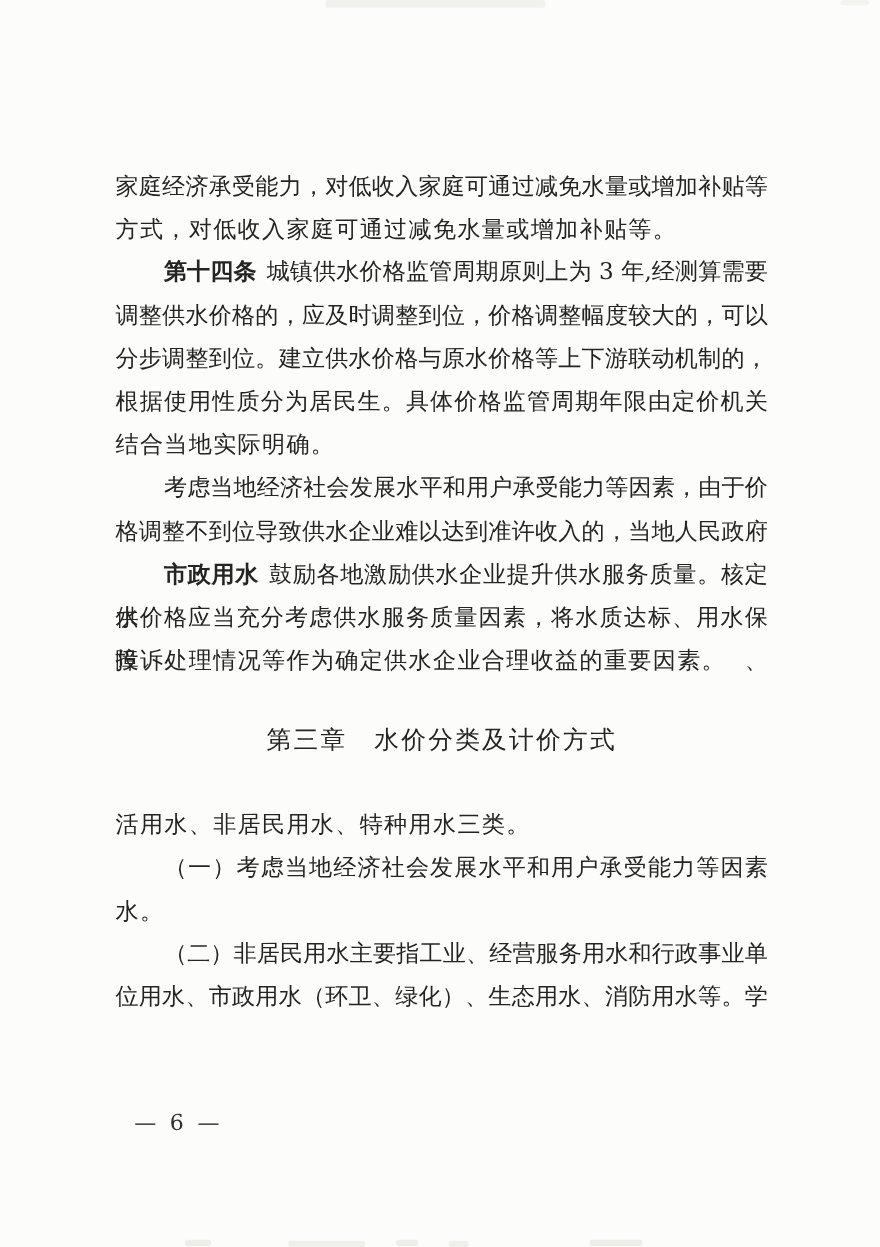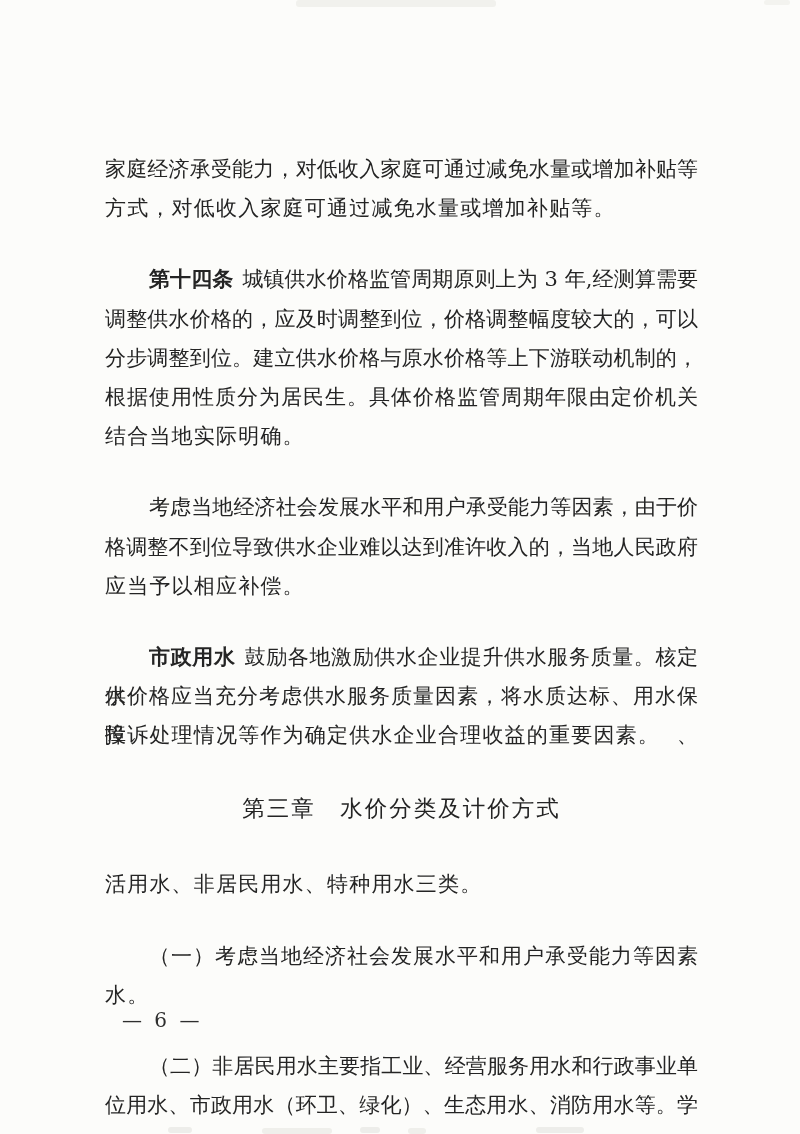--- a/index.html
+++ b/index.html
@@ -23,21 +23,21 @@
     letter-spacing: 1.2px;
     white-space: nowrap;
   }
   .line.just {
     letter-spacing: normal;
     white-space: normal;
     text-align: justify;
     text-align-last: justify;
     text-justify: inter-character;
   }
-  .line.ind { text-indent: 44px; margin-top: 32px; }
+  .line.ind { text-indent: 44px; }
   .line.heading {
     height: 40px;
     line-height: 40px;
     margin-top: 33px;
     margin-bottom: 37px;
     text-align: center;
     text-align-last: center;
     font-family: "DejaVu Sans", sans-serif;
     font-weight: 400;
     font-size: 22.5px;
@@ -81,21 +81,20 @@
 <div class="doc">
     <div class="line just">家庭经济承受能力，对低收入家庭可通过减免水量或增加补贴等</div>
     <div class="line">方式，对低收入家庭可通过减免水量或增加补贴等。</div>
     <div class="line just ind"><span class="b">第十四条</span>城镇供水价格监管周期原则上为 3 年,经测算需要</div>
     <div class="line just">调整供水价格的，应及时调整到位，价格调整幅度较大的，可以</div>
     <div class="line just">分步调整到位。建立供水价格与原水价格等上下游联动机制的，</div>
     <div class="line just">根据使用性质分为居民生。具体价格监管周期年限由定价机关</div>
     <div class="line">结合当地实际明确。</div>
     <div class="line just ind">考虑当地经济社会发展水平和用户承受能力等因素，由于价</div>
     <div class="line just">格调整不到位导致供水企业难以达到准许收入的，当地人民政府</div>
-    <div class="line">应当予以相应补偿。</div>
     <div class="line just ind"><span class="b">市政用水</span>鼓励各地激励供水企业提升供水服务质量。核定供</div>
     <div class="line just">水价格应当充分考虑供水服务质量因素，将水质达标、用水保障、</div>
     <div class="line">投诉处理情况等作为确定供水企业合理收益的重要因素。</div>
     <div class="line heading">第三章　水价分类及计价方式</div>
     <div class="line">活用水、非居民用水、特种用水三类。</div>
     <div class="line just ind">（一）考虑当地经济社会发展水平和用户承受能力等因素</div>
     <div class="line">水。</div>
     <div class="line just ind">（二）非居民用水主要指工业、经营服务用水和行政事业单</div>
     <div class="line just">位用水、市政用水（环卫、绿化）、生态用水、消防用水等。学</div>
   </div>

